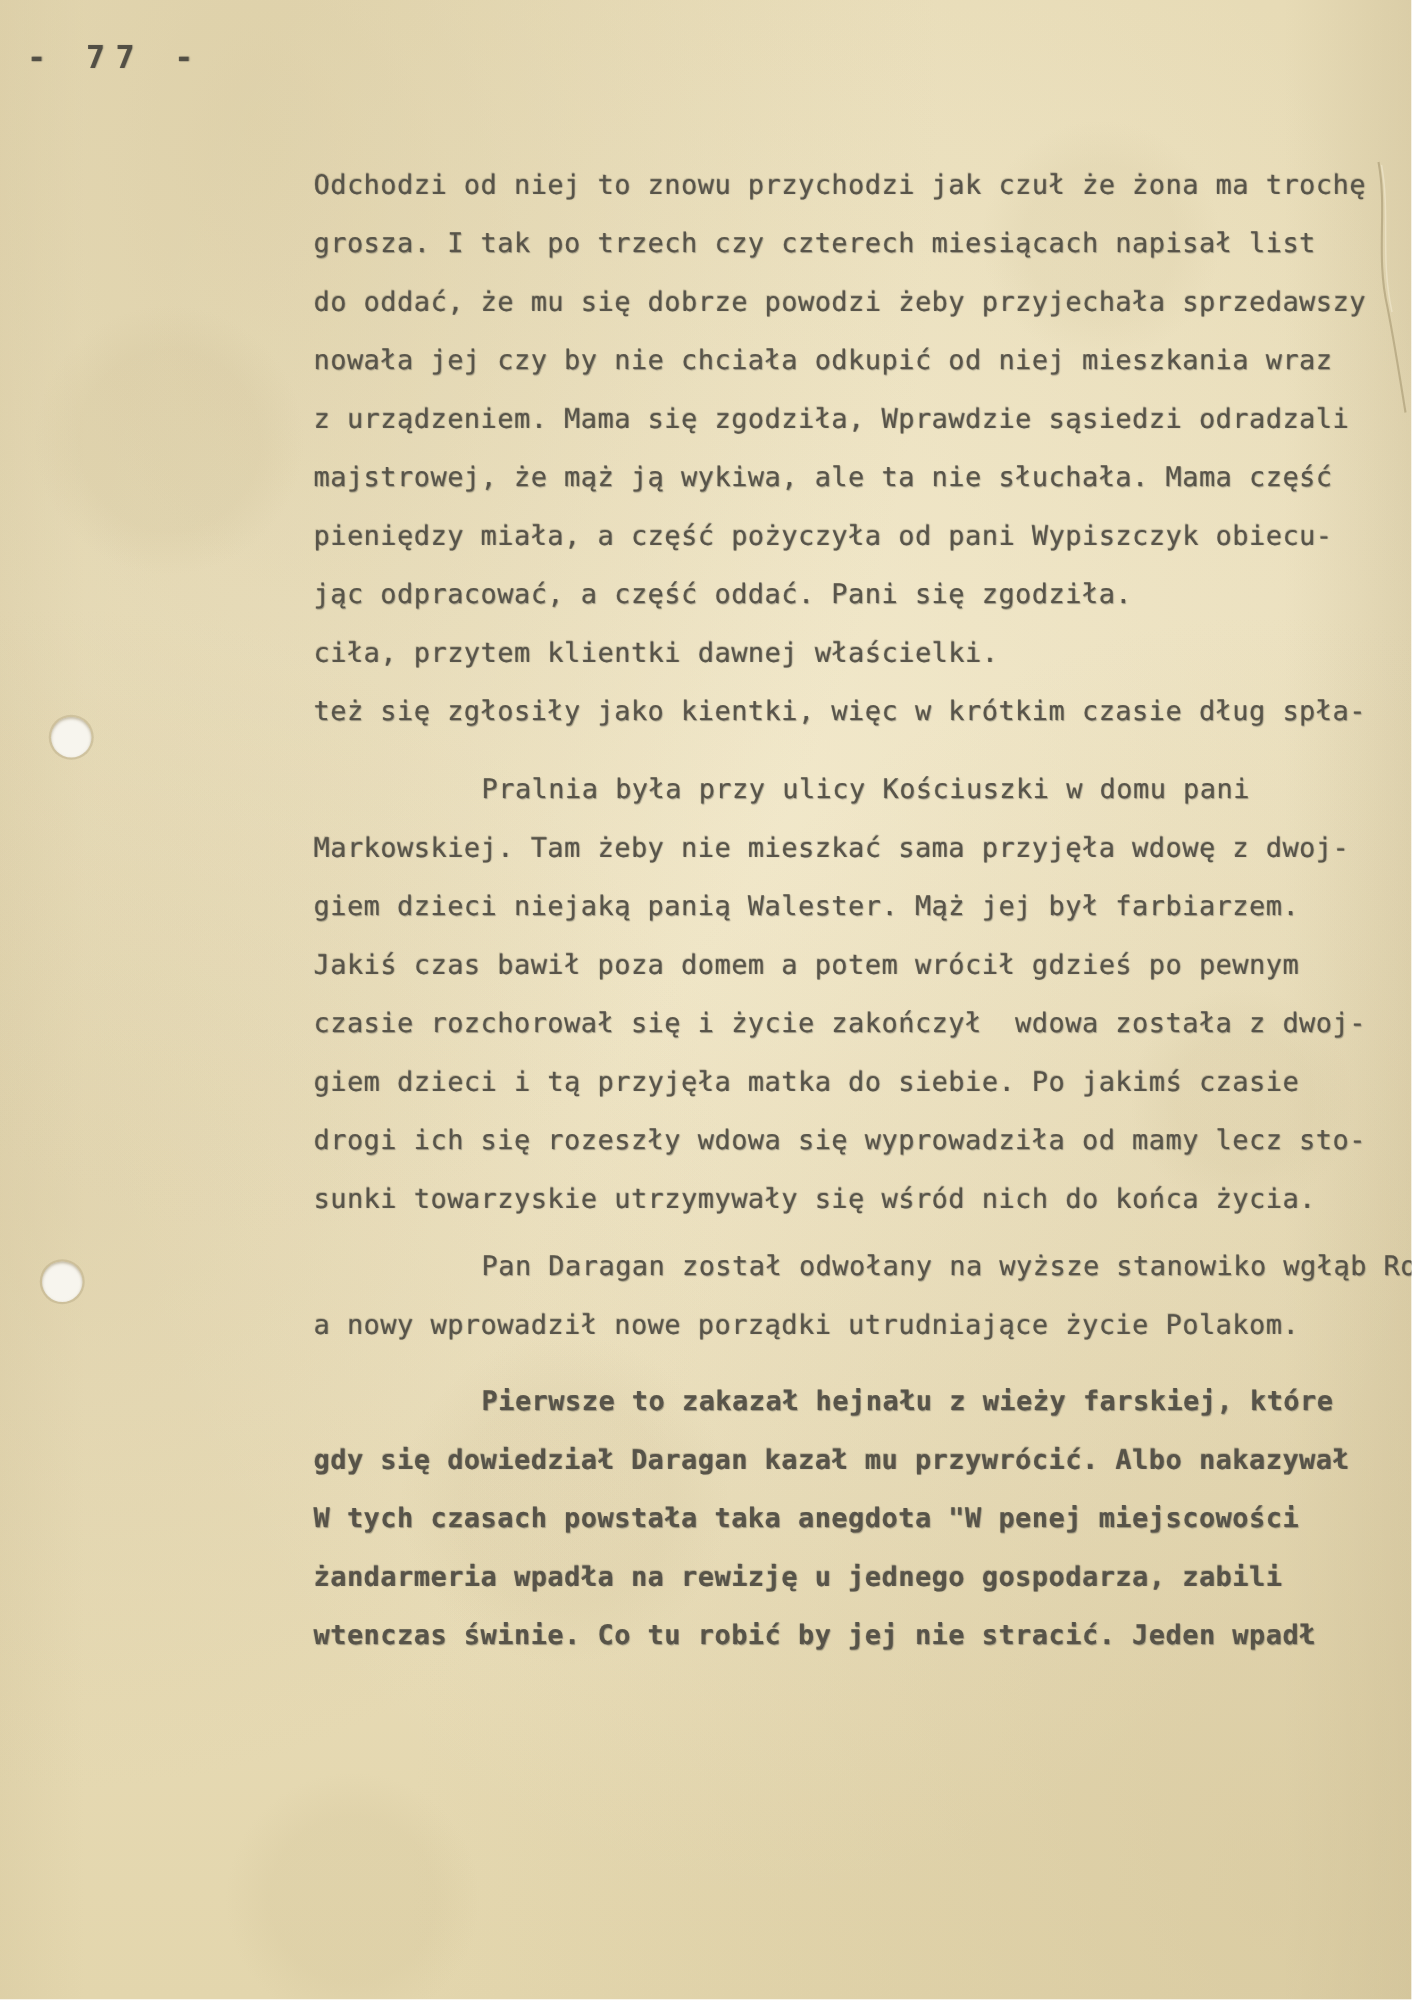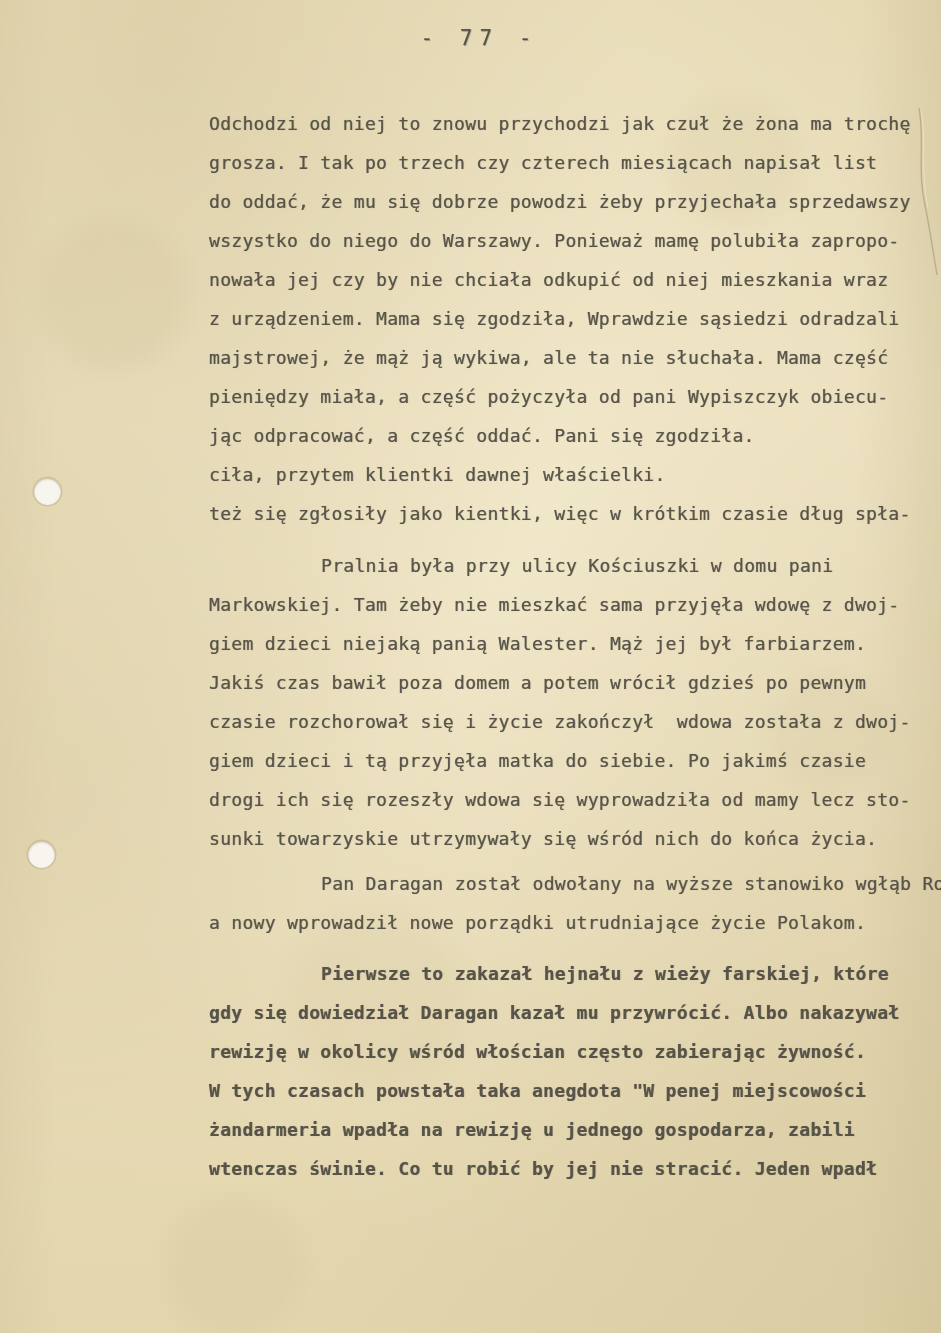--- a/index.html
+++ b/index.html
@@ -35,24 +35,24 @@
       radial-gradient(circle at 40% 75%, rgba(190,174,130,0.10) 0 70px, transparent 110px),
       radial-gradient(circle at 88% 55%, rgba(190,174,130,0.10) 0 45px, transparent 75px),
       radial-gradient(circle at 25% 95%, rgba(190,174,130,0.12) 0 55px, transparent 85px);
     pointer-events: none;
   }
   .page-number {
     position: absolute;
     top: 26px;
     left: 0;
     right: 0;
-    text-align: center;
+    text-align: left;
     padding-left: 18px;
     font-size: 21px;
-    font-weight: normal;
+    font-weight: bold;
     letter-spacing: 7px;
     color: rgba(72,70,62,0.88);
     text-shadow: 0.6px 0.6px 0.8px rgba(72,70,62,0.45);
   }
   .text-block {
     position: absolute;
     top: 104px;
     left: 183px;
     width: 730px;
     font-size: 18px;
@@ -97,21 +97,20 @@
 <body>
 
 <div class="page">
   <div class="page-number">- 77 -</div>
 
   <div class="text-block" id="text-block">
       <div class="paragraph">
         <div class="line">Odchodzi od niej to znowu przychodzi jak czuł że żona ma trochę</div>
         <div class="line">grosza. I tak po trzech czy czterech miesiącach napisał list</div>
         <div class="line">do oddać, że mu się dobrze powodzi żeby przyjechała sprzedawszy</div>
-        <div class="line">wszystko do niego do Warszawy. Ponieważ mamę polubiła zapropo-</div>
         <div class="line">nowała jej czy by nie chciała odkupić od niej mieszkania wraz</div>
         <div class="line">z urządzeniem. Mama się zgodziła, Wprawdzie sąsiedzi odradzali</div>
         <div class="line">majstrowej, że mąż ją wykiwa, ale ta nie słuchała. Mama część</div>
         <div class="line">pieniędzy miała, a część pożyczyła od pani Wypiszczyk obiecu-</div>
         <div class="line">jąc odpracować, a część oddać. Pani się zgodziła.</div>
         <div class="line">ciła, przytem klientki dawnej właścielki.</div>
         <div class="line">też się zgłosiły jako kientki, więc w krótkim czasie dług spła-</div>
       </div>
       <div class="paragraph indent">
         <div class="line">Pralnia była przy ulicy Kościuszki w domu pani</div>
@@ -123,21 +122,20 @@
         <div class="line">drogi ich się rozeszły wdowa się wyprowadziła od mamy lecz sto-</div>
         <div class="line">sunki towarzyskie utrzymywały się wśród nich do końca życia.</div>
       </div>
       <div class="paragraph indent">
         <div class="line">Pan Daragan został odwołany na wyższe stanowiko wgłąb Rosji</div>
         <div class="line">a nowy wprowadził nowe porządki utrudniające życie Polakom.</div>
       </div>
       <div class="paragraph indent">
         <div class="line">Pierwsze to zakazał hejnału z wieży farskiej, które</div>
         <div class="line">gdy się dowiedział Daragan kazał mu przywrócić. Albo nakazywał</div>
-        <div class="line">rewizję w okolicy wśród włościan często zabierając żywność.</div>
         <div class="line">W tych czasach powstała taka anegdota "W penej miejscowości</div>
         <div class="line">żandarmeria wpadła na rewizję u jednego gospodarza, zabili</div>
         <div class="line">wtenczas świnie. Co tu robić by jej nie stracić. Jeden wpadł</div>
       </div>
     </div>
 
   <span class="punch-hole hole-1"></span>
   <span class="punch-hole hole-2"></span>
 
   <svg class="crease" width="46" height="180" viewBox="0 0 46 180">

